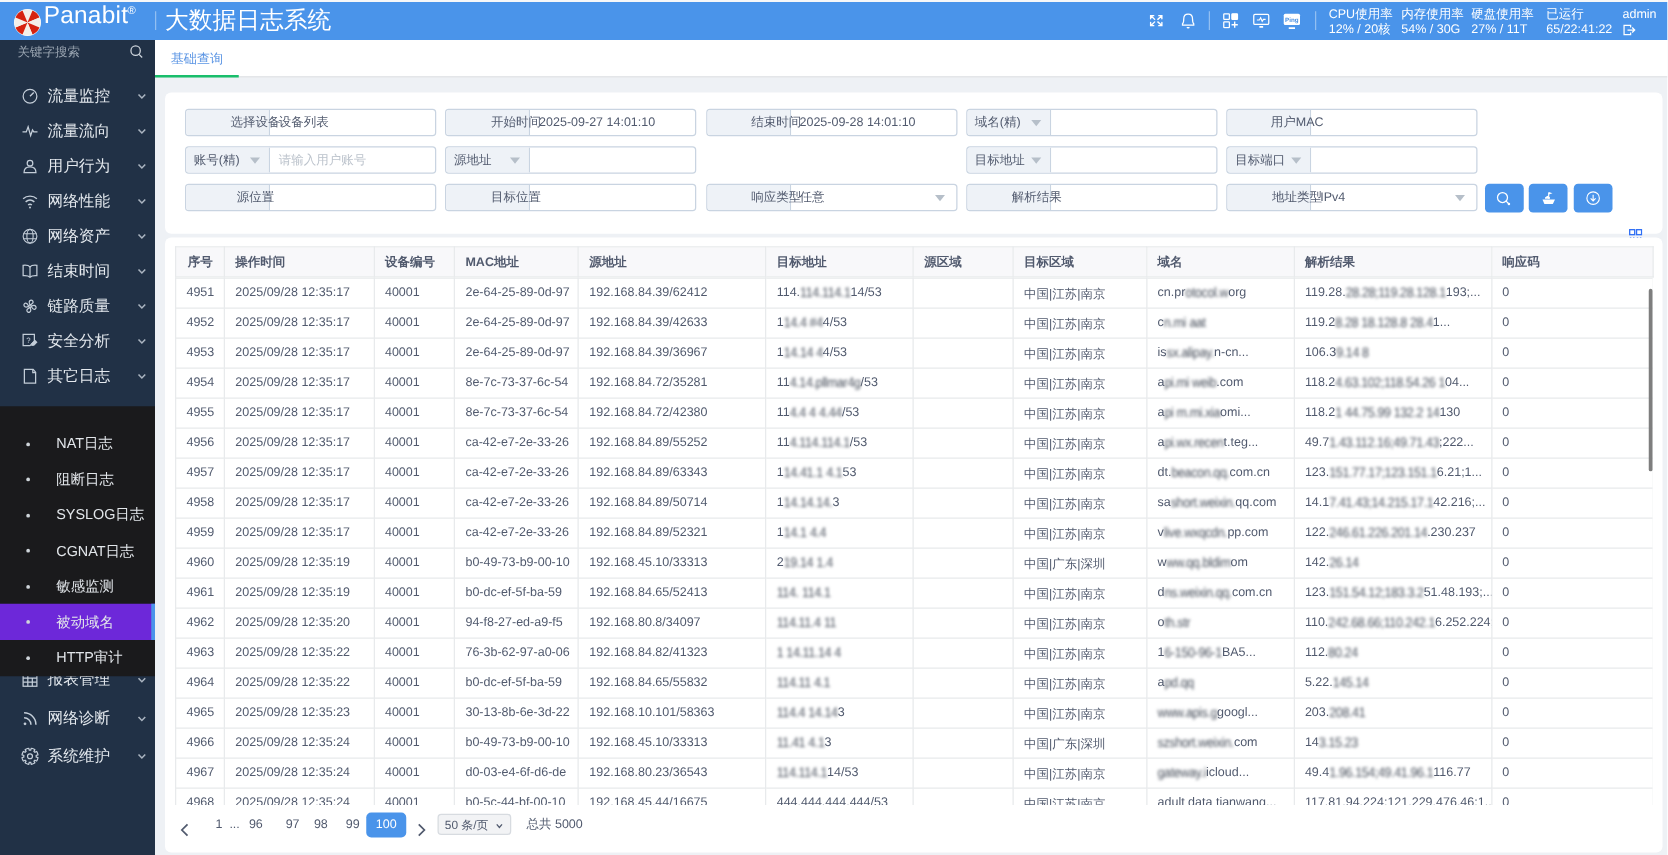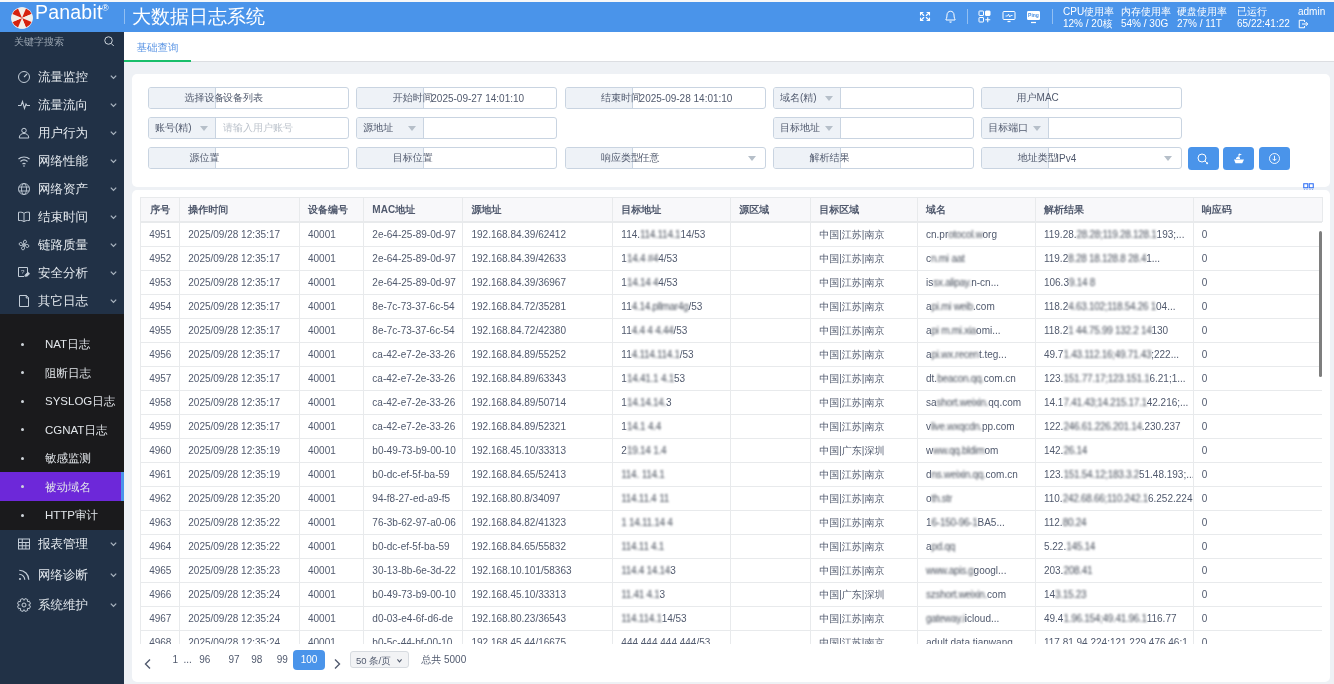--- a/index.html
+++ b/index.html
@@ -14,21 +14,21 @@
 .stat .l1{height:14px;line-height:15px;}
 .stat .l2{height:12px;line-height:12px;}
 
 #side{position:absolute;left:0;top:32px;width:124px;height:652px;background:#213146;}
 #srch{position:absolute;left:0;top:0;width:124px;height:30px;}
 #srch span{position:absolute;left:14px;top:3px;font-size:10px;color:#9aa5b1;}
 .mi{position:absolute;left:0;width:124px;height:28px;color:#e4e9ee;font-size:12.5px;}
 .mi .txt{position:absolute;left:38px;top:50%;transform:translateY(-50%);white-space:nowrap;}
 .mi .ic{position:absolute;left:17px;top:50%;transform:translateY(-50%);width:14px;height:14px;}
 .mi .chev{position:absolute;left:109px;top:50%;transform:translateY(-50%);width:9px;height:9px;}
-#subm{position:absolute;left:0;top:282px;width:124px;height:216px;background:#1a1a1c;}
+#subm{position:absolute;left:0;top:293px;width:124px;height:216px;background:#1a1a1c;}
 .smi{position:absolute;left:0;width:124px;height:28.5px;color:#e2e6ea;font-size:11.5px;}
 .smi .txt{position:absolute;left:45px;top:50%;transform:translateY(-50%);white-space:nowrap;}
 .smi .dot{position:absolute;left:21px;top:50%;margin-top:-1.5px;width:3px;height:3px;border-radius:50%;background:#cfd5da;}
 .smi.sel{background:#6d28d9;}
 .smi.sel:after{content:"";position:absolute;right:0;top:0;width:3px;height:100%;background:#4a94ea;}
 
 #content{position:absolute;left:124px;top:32px;width:1210px;height:652px;background:#eef1f5;}
 #tabbar{position:absolute;left:0;top:0;width:1210px;height:30px;background:#fff;border-bottom:1px solid #dcdee2;}
 #tabbar .tab{position:absolute;left:0;top:0;width:67px;height:30px;text-align:center;line-height:30px;font-size:10.5px;color:#5b95e4;}
 #tabbar .tabline{position:absolute;left:0;top:28px;width:67px;height:2px;background:#19be6b;}

